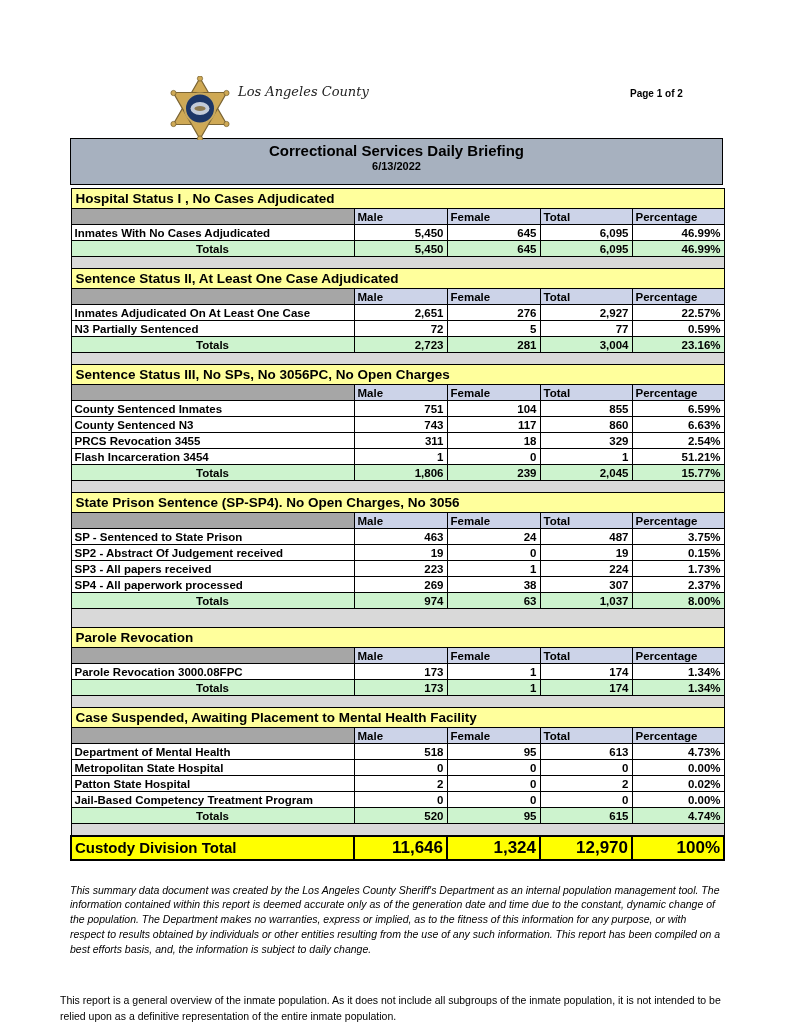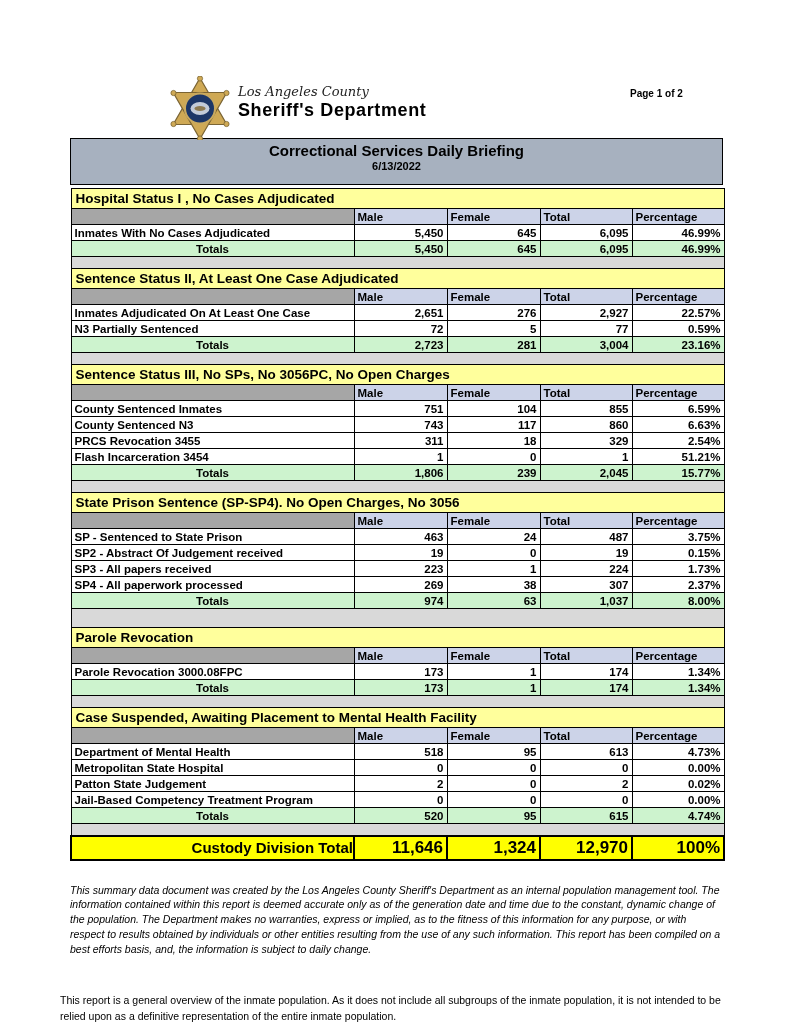--- a/index.html
+++ b/index.html
@@ -27,21 +27,21 @@
   tr.sh td { background:#ffff9c; font-size:13.5px; font-weight:bold; text-align:left; padding:2px 4px; height:19px; }
   tr.ch td { background:#ccd3e8; }
   tr.ch td.gh { background:#a6a6a6; }
   td.lbl { background:#fff; text-align:left; }
   td.num { background:#fff; text-align:right; }
   tr.tot td { background:#cdf3ce; }
   tr.tot td.lbl { text-align:center; }
   tr.sp td { background:#d9d9d9; border-left:1px solid #000; border-right:1px solid #000; height:12px; padding:0; }
   tr.sp.big td { height:19px; }
   tr.grand td { background:#ffff00; height:22px; border:2px solid #000; }
-  tr.grand td.lbl { text-align:right; font-size:15px; padding-right:0; }
+  tr.grand td.lbl { font-size:15px; padding-right:6px; }
   tr.grand td.num { font-size:17px; }
 
   
   .disclaimer { width:652px; margin:22px 0 0 70px; font-size:10.5px; font-style:italic; line-height:1.42; }
   .footnote { width:676px; margin:36px 0 0 60px; font-size:10.5px; line-height:1.5; }
 </style>
 </head>
 <body>
 
 <div class="page">
@@ -56,21 +56,20 @@
         <circle cx="58.5" cy="48" r="2.6" fill="#cfa955" stroke="#7a6434" stroke-width="0.8"></circle>
         <circle cx="32" cy="62.5" r="2.6" fill="#cfa955" stroke="#7a6434" stroke-width="0.8"></circle>
         <circle cx="5.5" cy="48" r="2.6" fill="#cfa955" stroke="#7a6434" stroke-width="0.8"></circle>
         <circle cx="5.5" cy="17" r="2.6" fill="#cfa955" stroke="#7a6434" stroke-width="0.8"></circle>
         <circle cx="32" cy="32.5" r="15" fill="#1c3667" stroke="#c9a95f" stroke-width="2"></circle>
         <ellipse cx="32" cy="32.5" rx="9.5" ry="6.5" fill="#c3cbd9"></ellipse>
         <ellipse cx="32" cy="32.5" rx="5.5" ry="2.6" fill="#8d7a52"></ellipse>
       </svg>
       <div class="logo-text">
         <div class="logo-line1">Los Angeles County</div>
-        <div class="logo-line2">Sheriff's Department</div>
       </div>
     </div>
     <div class="page-num">Page 1 of 2</div>
   </div>
 
   <div class="title-bar">
     <div class="doc-title">Correctional Services Daily Briefing</div>
     <div class="doc-date">6/13/2022</div>
   </div>
 
@@ -291,21 +290,21 @@
       <td class="num">4.73%</td>
     </tr>
     <tr class="r">
       <td class="lbl">Metropolitan State Hospital</td>
       <td class="num">0</td>
       <td class="num">0</td>
       <td class="num">0</td>
       <td class="num">0.00%</td>
     </tr>
     <tr class="r">
-      <td class="lbl">Patton State Judgement</td>
+      <td class="lbl">Patton State Hospital</td>
       <td class="num">2</td>
       <td class="num">0</td>
       <td class="num">2</td>
       <td class="num">0.02%</td>
     </tr>
     <tr class="r">
       <td class="lbl">Jail-Based Competency Treatment Program</td>
       <td class="num">0</td>
       <td class="num">0</td>
       <td class="num">0</td>

